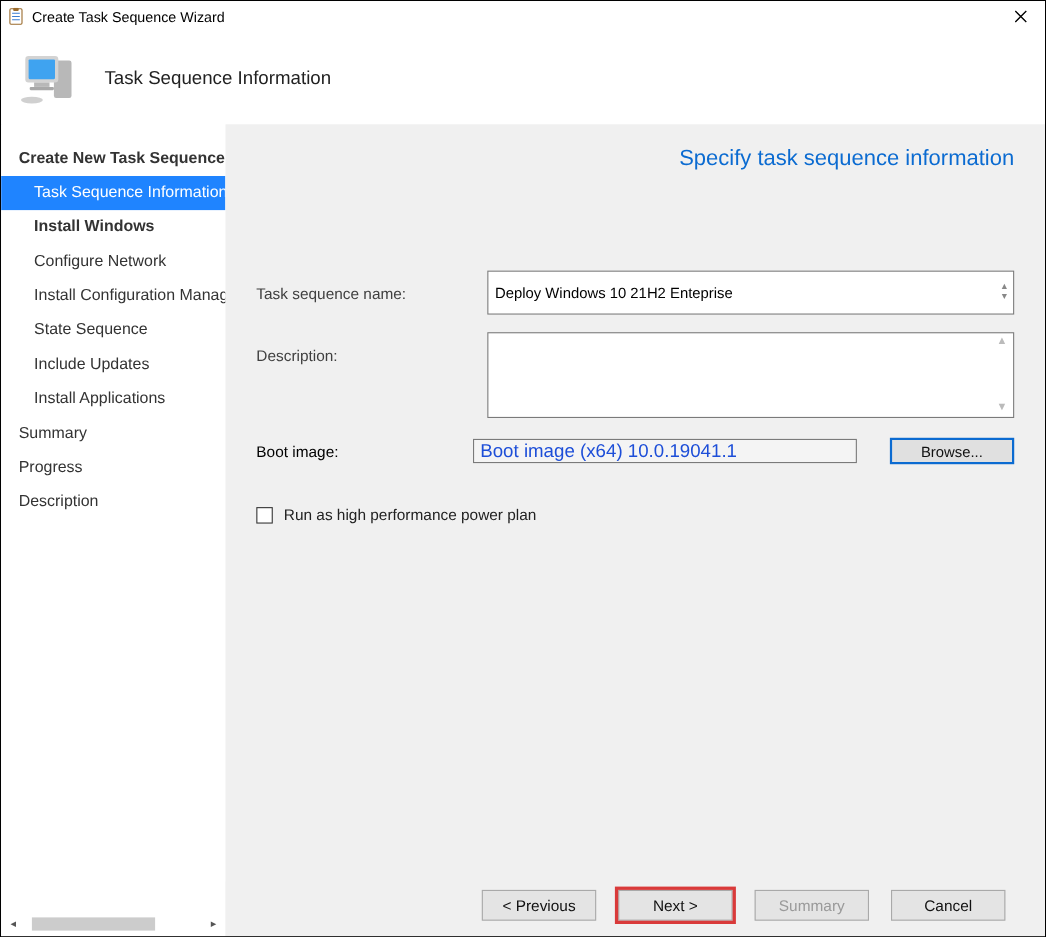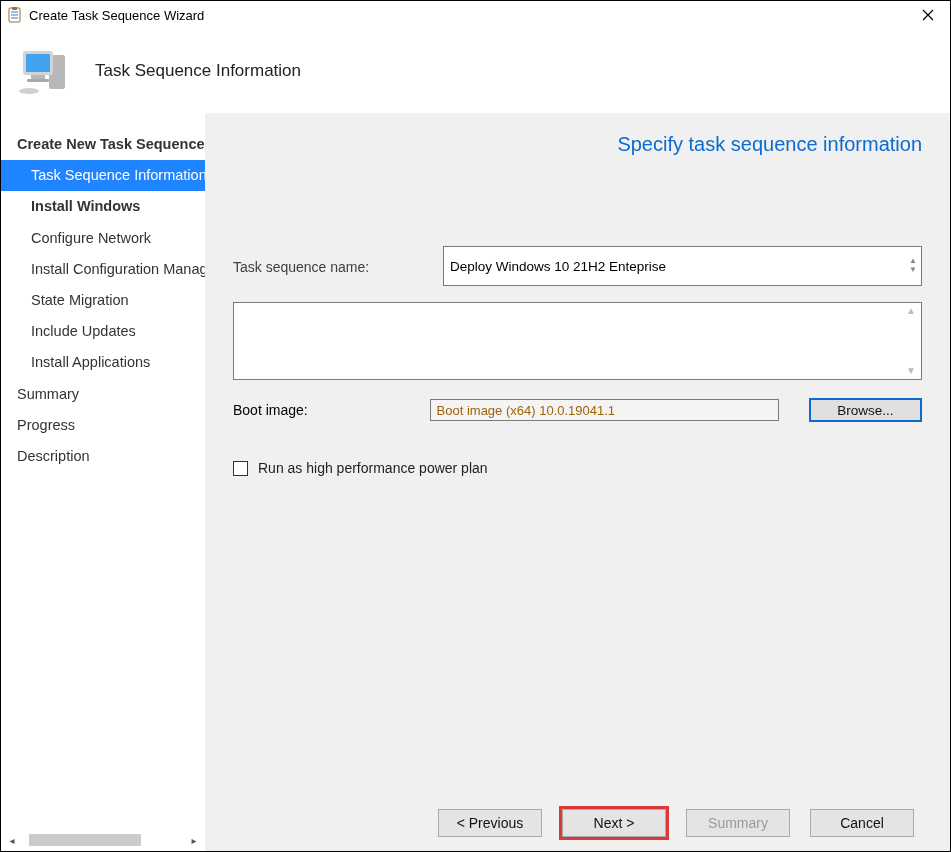--- a/index.html
+++ b/index.html
@@ -82,21 +82,21 @@
   .spinner-btns span { height:9px; font-size:8px; color:#888; line-height:8px; text-align:center; }
   .txtarea {
     flex:1; height:78px; border:1px solid #7a7a7a; background:#fff; font-size:13.5px;
     padding:4px 6px; resize:none; outline:none;
   }
   .txtarea-wrap { position:relative; flex:1; display:flex; }
   .ta-scroll { position:absolute; right:2px; top:4px; bottom:4px; width:14px; display:flex; flex-direction:column; justify-content:space-between; pointer-events:none; }
   .ta-scroll span { font-size:10px; color:#bbb; line-height:1; }
   .boot-row { display:flex; align-items:center; margin-bottom:38px; }
   .boot-row .lbl { width:210px; font-size:14px; }
-  .boot-input { width:372px; height:22px; border:1px solid #7a7a7a; background:#f4f4f4; color:#a16207; font-size:13px; padding:2px 6px; }
+  .boot-input { width:372px; height:22px; border:1px solid #7a7a7a; background:#f4f4f4; color:#1d4ed8; font-size:17px; padding:2px 6px; }
   .browse-btn {
     margin-left:30px; width:120px; height:24px;
     background:#e0e0e0; border:2px solid #0b6bd1; font-size:13.5px; color:#111;
     cursor:default;
   }
   .checkbox-row { display:flex; align-items:center; padding-left:0; }
   .cb { width:15px; height:15px; border:1px solid #333; background:#fff; margin-right:10px; }
   .cb-label { font-size:14px; color:#222; }
   
   .footer {
@@ -150,21 +150,21 @@
   </div>
 
   <div class="body">
 
     <div class="sidebar">
       <div class="sidebar-item bold"><span>Create New Task Sequence</span></div>
       <div class="sidebar-item indent selected"><span>Task Sequence Information</span></div>
       <div class="sidebar-item indent bold"><span>Install Windows</span></div>
       <div class="sidebar-item indent"><span>Configure Network</span></div>
       <div class="sidebar-item indent"><span>Install Configuration Manager</span></div>
-      <div class="sidebar-item indent"><span>State Migration</span></div>
+      <div class="sidebar-item indent"><span>State Sequence</span></div>
       <div class="sidebar-item indent"><span>Include Updates</span></div>
       <div class="sidebar-item indent"><span>Install Applications</span></div>
       <div class="sidebar-item"><span>Summary</span></div>
       <div class="sidebar-item"><span>Progress</span></div>
       <div class="sidebar-item"><span>Description</span></div>
 
       <div class="sb-hscroll">
         <div class="sb-arrow">◂</div>
         <div class="sb-track">
             <div class="sb-thumb"></div>
@@ -181,20 +181,21 @@
         <div class="spinner-wrap">
           <input class="txt-input" value="Deploy Windows 10 21H2 Enteprise" style="">
           <div class="spinner-btns">
             <span>▲</span>
             <span>▼</span>
           </div>
         </div>
       </div>
 
       <div class="form-row">
+        <div class="lbl">Description:</div>
         <div class="txtarea-wrap">
           <textarea class="txtarea" style=""></textarea>
           <div class="ta-scroll">
             <span>▲</span>
             <span>▼</span>
           </div>
         </div>
       </div>
 
       <div class="boot-row" style="margin-top:18px">

